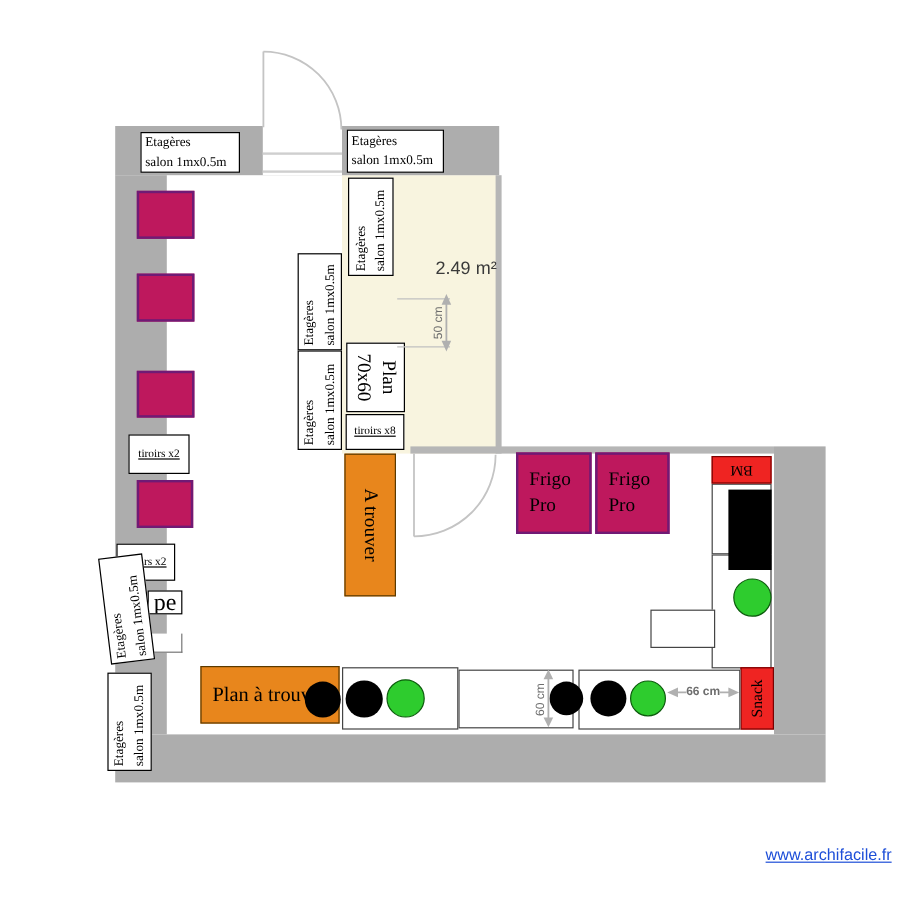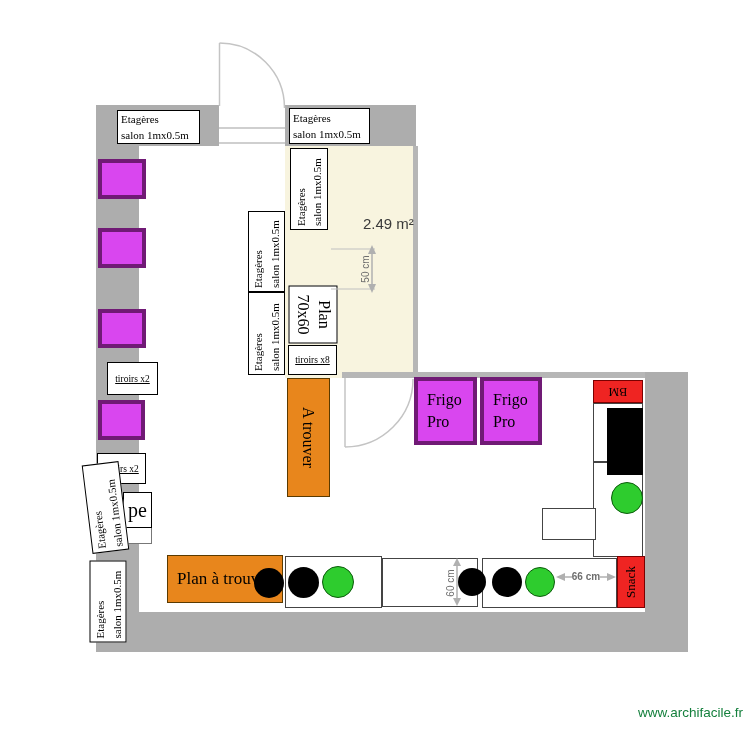--- a/index.html
+++ b/index.html
@@ -10,33 +10,33 @@
   .thinwall{background:#B6B6B6;}
   .room{background:#F8F4DF;}
   .lblbox{background:#fff;border:1px solid #000;color:#000;
           font-family:"Liberation Serif",serif;font-size:11px;line-height:1.5;
           padding:1px 3px;display:flex;flex-direction:column;justify-content:center;}
   .lblbox span{display:block;white-space:nowrap;}
   .rot90{transform:rotate(90deg);}
   .rotm90{transform:rotate(-90deg);}
   .rot180{transform:rotate(180deg);}
   .rotm97{transform:rotate(-97deg);}
-  .cyanbox{background:#d946ef;border:4px solid #701a75;}
+  .cyanbox{background:#be185d;border:2px solid #701a75;margin-left:16px;}
   .orangebox{background:#E8861C;border:1px solid #5a3a00;color:#000;}
   .redbox{background:#EF2422;border:1px solid #7a0000;color:#000;
           display:flex;align-items:center;justify-content:center;
           font-family:"Liberation Serif",serif;}
   .counter{background:#fff;border:1px solid #444;}
   .circle{border-radius:50%;}
   .blackc{background:#000;}
   .greenc{background:#2ECC2E;border:1px solid #0c5c0c;}
   .dimtxt{font-family:"Liberation Sans",sans-serif;font-size:10px;color:#6e6e6e;
           white-space:nowrap;text-align:center;}
   .areatxt{font-family:"Liberation Sans",sans-serif;font-size:15px;color:#3a3a3a;white-space:nowrap;}
-  .foot{font-family:"Liberation Sans",sans-serif;font-size:13.5px;color:#15803d;white-space:nowrap;}
+  .foot{font-family:"Liberation Sans",sans-serif;font-size:13.5px;color:#1d4ed8;white-space:nowrap;text-decoration:underline;}
   .serifbig{font-family:"Liberation Serif",serif;color:#000;}
   .tir{font-size:9.5px;text-decoration:underline;text-align:right;display:flex;
        align-items:center;justify-content:center;background:#fff;border:1px solid #000;
        font-family:"Liberation Serif",serif;white-space:nowrap;}
   svg{display:block;}
 </style>
 </head>
 <body>
 
 <div id="canvas">
@@ -68,21 +68,21 @@
   <div class="abs cyanbox" style="left:98px;top:309px;width:48px;height:39px;"></div>
   <div class="abs cyanbox" style="left:98px;top:400px;width:47px;height:40px;"></div>
 
   <div class="abs tir" style="left:107px;top:362px;width:51px;height:33px;">
     <span>tiroirs x2</span>
   </div>
   <div class="abs tir" style="left:97px;top:453px;width:49px;height:31px;">
     <span>tiroirs x2</span>
   </div>
 
-  <div class="abs serifbig" style="left:123px;top:492px;width:29px;height:36px;background:#fff;border:1px solid #000;
+  <div class="abs serifbig" style="left:123px;top:492px;width:29px;height:20px;background:#fff;border:1px solid #000;
               font-size:20px;display:flex;align-items:center;justify-content:center;overflow:hidden;">
     <span>pe</span>
   </div>
   <div class="abs" style="left:124px;top:528px;width:28px;height:16px;background:#fff;border:1px solid #777;border-top:none;"></div>
 
   <div class="abs lblbox" style="left:117px;top:110px;width:83px;height:34px;">
     <span>Etagères</span>
     <span>salon 1mx0.5m</span>
   </div>
   <div class="abs lblbox" style="left:289px;top:108px;width:81px;height:36px;">

